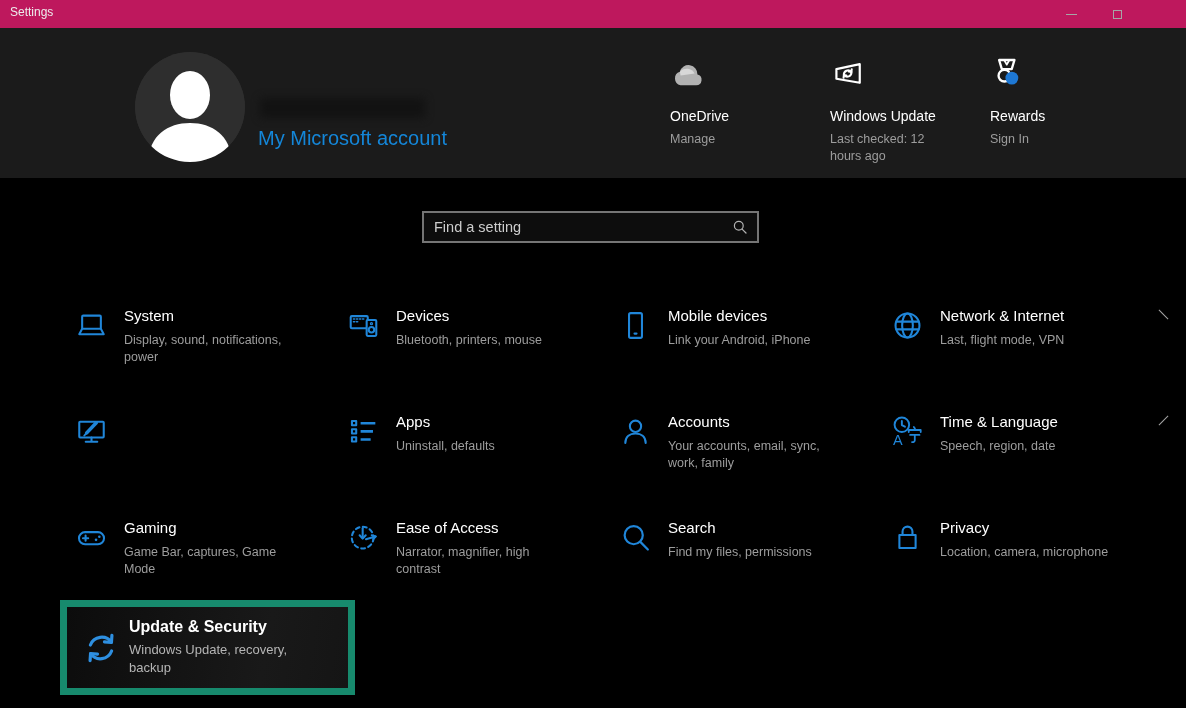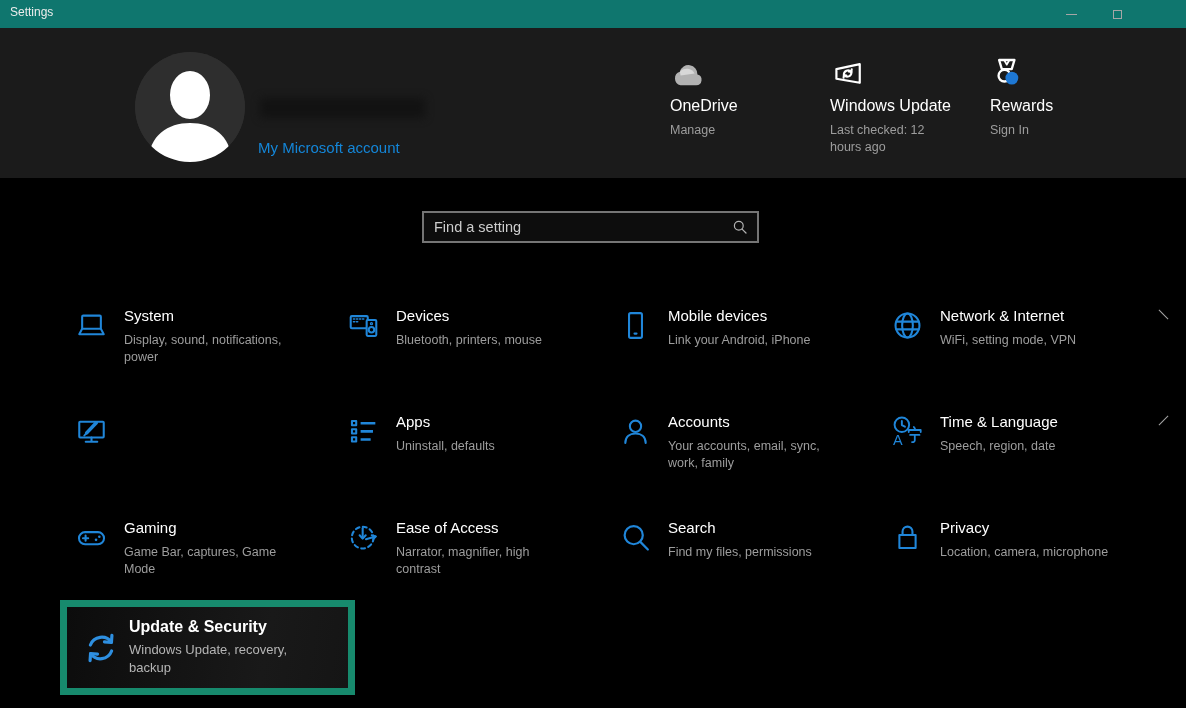--- a/index.html
+++ b/index.html
@@ -1,39 +1,39 @@
 <!DOCTYPE html>
 <html><head>
 <meta charset="utf-8">
 <style>
   * { margin:0; padding:0; box-sizing:border-box; }
   html,body { background:#000; }
   body { font-family:"Liberation Sans","DejaVu Sans",sans-serif; -webkit-font-smoothing:antialiased; }
   .screen { position:relative; width:1186px; height:708px; background:#000; overflow:hidden; }
 
   
-  .titlebar { position:absolute; top:0; left:0; width:100%; height:28px; background:#0f766e; z-index:3; }
+  .titlebar { position:absolute; top:0; left:0; width:100%; height:28px; background:#be185d; z-index:3; }
   .app-title { position:absolute; left:10px; top:5px; font-size:12px; color:#ececec; }
   .win-controls { position:absolute; right:0; top:0; height:28px; display:flex; }
   .ctrl { width:46px; height:28px; display:flex; align-items:center; justify-content:center; cursor:pointer; }
   .bar-min { width:11px; height:1px; background:#a6a6a6; }
   .box-max { width:9px; height:9px; border:1px solid #a6a6a6; }
   .x-wrap { position:relative; width:13px; height:13px; }
   .x-bar { position:absolute; left:0; top:6px; width:13px; height:1px; background:#a6a6a6; }
   .x-bar.r1 { transform:rotate(45deg); }
   .x-bar.r2 { transform:rotate(-45deg); }
 
   .hero { position:absolute; top:28px; left:0; width:100%; height:150px; background:#1b1b1b; z-index:2; }
   .avatar { position:absolute; left:135px; top:24px; width:110px; height:110px; border-radius:50%; overflow:hidden; background:#2e2e2e; }
   .redacted { position:absolute; left:260px; top:70px; width:165px; height:20px; background:#111; filter:blur(5px); opacity:.9; border-radius:3px; }
-  .ms-link { position:absolute; left:258px; top:99px; font-size:15px; color:#1486d8; cursor:pointer;margin-top:12px; }
+  .ms-link { position:absolute; left:258px; top:99px; font-size:20px; color:#1486d8; cursor:pointer; }
   .quick { position:absolute; top:25px; width:145px; cursor:pointer; }
   .quick.q1 { left:670px; } .quick.q2 { left:830px; } .quick.q3 { left:990px; }
   .quick-icon { height:44px; display:flex; align-items:center; }
-  .quick-title { font-size:16px; color:#fff; }
+  .quick-title { margin-top:11px; font-size:14px; color:#fff; }
   .quick-sub { margin-top:7px; font-size:12.5px; line-height:1.32; color:#9d9d9d; max-width:100px; }
 
   
   .search-wrap { position:absolute; left:422px; top:211px; width:337px; height:32px; border:2px solid #757575; background:#0d0d0d; display:flex; align-items:center; }
   .search-input { flex:1; height:100%; background:transparent; border:0; outline:0; color:#e6e6e6; font-size:14.5px; padding:0 10px; font-family:inherit; }
   .search-input::placeholder { color:#cdcdcd; opacity:1; }
   .search-glyph { margin-right:9px; display:flex; }
 
   
   .tile { position:absolute; display:flex; width:262px; cursor:pointer; }
@@ -182,21 +182,21 @@
   <div class="tile c4 r1">
     <div class="tile-icon">
       <svg width="33" height="33" viewBox="0 0 24 24" fill="none" stroke="#2086d9" stroke-width="1.5" stroke-linecap="round">
         <circle cx="12" cy="12" r="8.7"></circle>
         <ellipse cx="12" cy="12" rx="3.9" ry="8.7"></ellipse>
         <path d="M3.9 9.2 H20.1 M3.9 14.8 H20.1"></path>
       </svg>
     </div>
     <div class="tile-text">
       <div class="tile-title">Network &amp; Internet</div>
-      <div class="tile-sub">WiFi, setting mode, VPN</div>
+      <div class="tile-sub">Last, flight mode, VPN</div>
     </div>
   </div>
 
   <div class="tile c1 r2">
     <div class="tile-icon">
       <svg width="33" height="33" viewBox="0 0 24 24" fill="none" stroke="#2086d9" stroke-width="1.5" stroke-linecap="round" stroke-linejoin="round">
         <rect x="3.1" y="4.9" width="17.8" height="11.4" rx="0.6"></rect>
         <path d="M12 16.3 V19.3 M7.8 19.5 H16.2"></path>
         <path d="M8.5 13 L15.5 5.7" stroke-width="2.6"></path>
         <path d="M8.5 13 l-1.8 2" stroke-width="1.3"></path>

